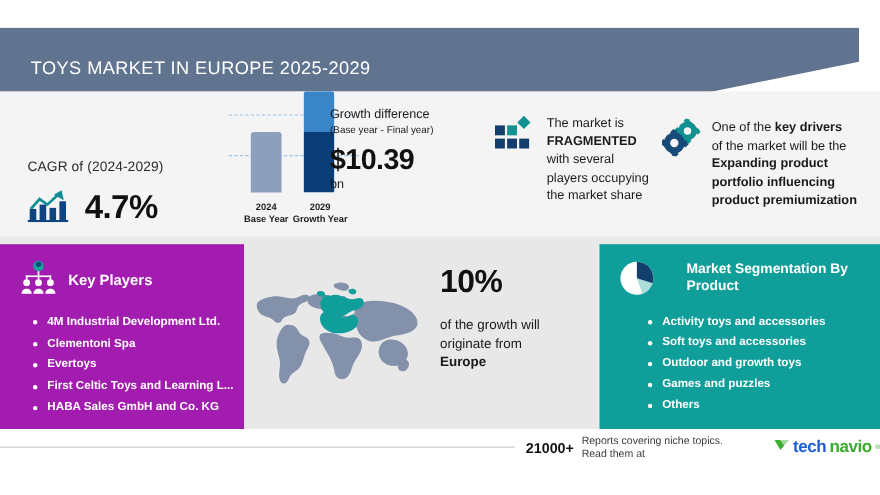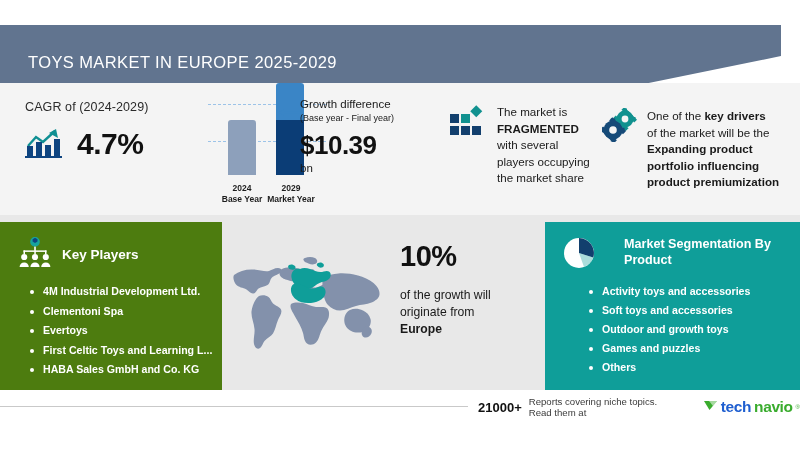--- a/index.html
+++ b/index.html
@@ -37,21 +37,21 @@
   
   .top-band {
     position: absolute;
     left: 0; top: 83px;
     width: 800px; height: 132px;
     background: #f4f4f4;
   }
 
   
   .cagr-block { position: absolute; left: 25px; top: 100px; width: 185px; }
-  .cagr-label { font-size: 12.5px; color: #2b2b2b; letter-spacing: 0.1px; white-space: nowrap; }
+  .cagr-label { font-size: 12.5px; color: #2b2b2b; letter-spacing: 0.1px; white-space: nowrap; margin-top: 44px; }
   .cagr-row { display: flex; align-items: center; gap: 12px; margin-top: 12px; }
   .cagr-value { font-size: 30px; font-weight: bold; color: #111; letter-spacing: -0.5px; }
 
   
   .bars-block { position: absolute; left: 208px; top: 100px; width: 128px; height: 105px; }
   .guide { position: absolute; left: 0; width: 118px; border-top: 1px dashed #9cc3e8; }
   .guide-top { top: 4px; }
   .guide-mid { top: 41px; }
   .bar { position: absolute; bottom: 30px; width: 28px; border-radius: 3px 3px 0 0; }
   .bar-2024 { left: 20px; height: 55px; background: #8da0bb; }
@@ -79,21 +79,21 @@
   .drv-block { position: absolute; left: 602px; top: 108px; display: flex; gap: 9px; align-items: flex-start; }
   .drv-text { font-size: 11.6px; color: #1a1a1a; line-height: 16.5px; width: 146px; }
   .drv-text b { font-weight: bold; }
 
   
   .mid-band { position: absolute; left: 0; top: 215px; width: 800px; height: 175px; background: #e8e8e8; }
 
   .players-panel {
     position: absolute; left: 0; top: 222px;
     width: 222px; height: 168px;
-    background: #4d7c0f;
+    background: #a21caf;
   }
   .players-head { display: flex; align-items: center; gap: 9px; padding: 13px 0 0 17px; }
   .players-title { color: #ffffff; font-size: 13.5px; font-weight: bold; }
   .players-list { list-style: none; margin: 9px 0 0 30px; }
   .players-list li {
     color: #ffffff; font-size: 10.6px; font-weight: bold;
     line-height: 19.5px; position: relative; padding-left: 13px;
     white-space: nowrap;
   }
   .players-list li::before {
@@ -172,21 +172,21 @@
     <div class="bar bar-2029">
       <div class="seg-top"></div>
       <div class="seg-bot"></div>
     </div>
     <div class="bar-caption cap-2024">
       <div>2024</div>
       <div>Base Year</div>
     </div>
     <div class="bar-caption cap-2029">
       <div>2029</div>
-      <div>Market Year</div>
+      <div>Growth Year</div>
     </div>
   </div>
 
   <div class="growth-block">
     <svg class="arrow-line" viewBox="0 0 24 7">
       <line x1="4" y1="3.5" x2="24" y2="3.5" stroke="#3a85c6" stroke-width="1.4"></line>
       <polygon points="0,3.5 6,0.8 6,6.2" fill="#3a85c6"></polygon>
     </svg>
     <div class="gd-title">Growth difference</div>
     <div class="gd-sub">(Base year - Final year)</div>

